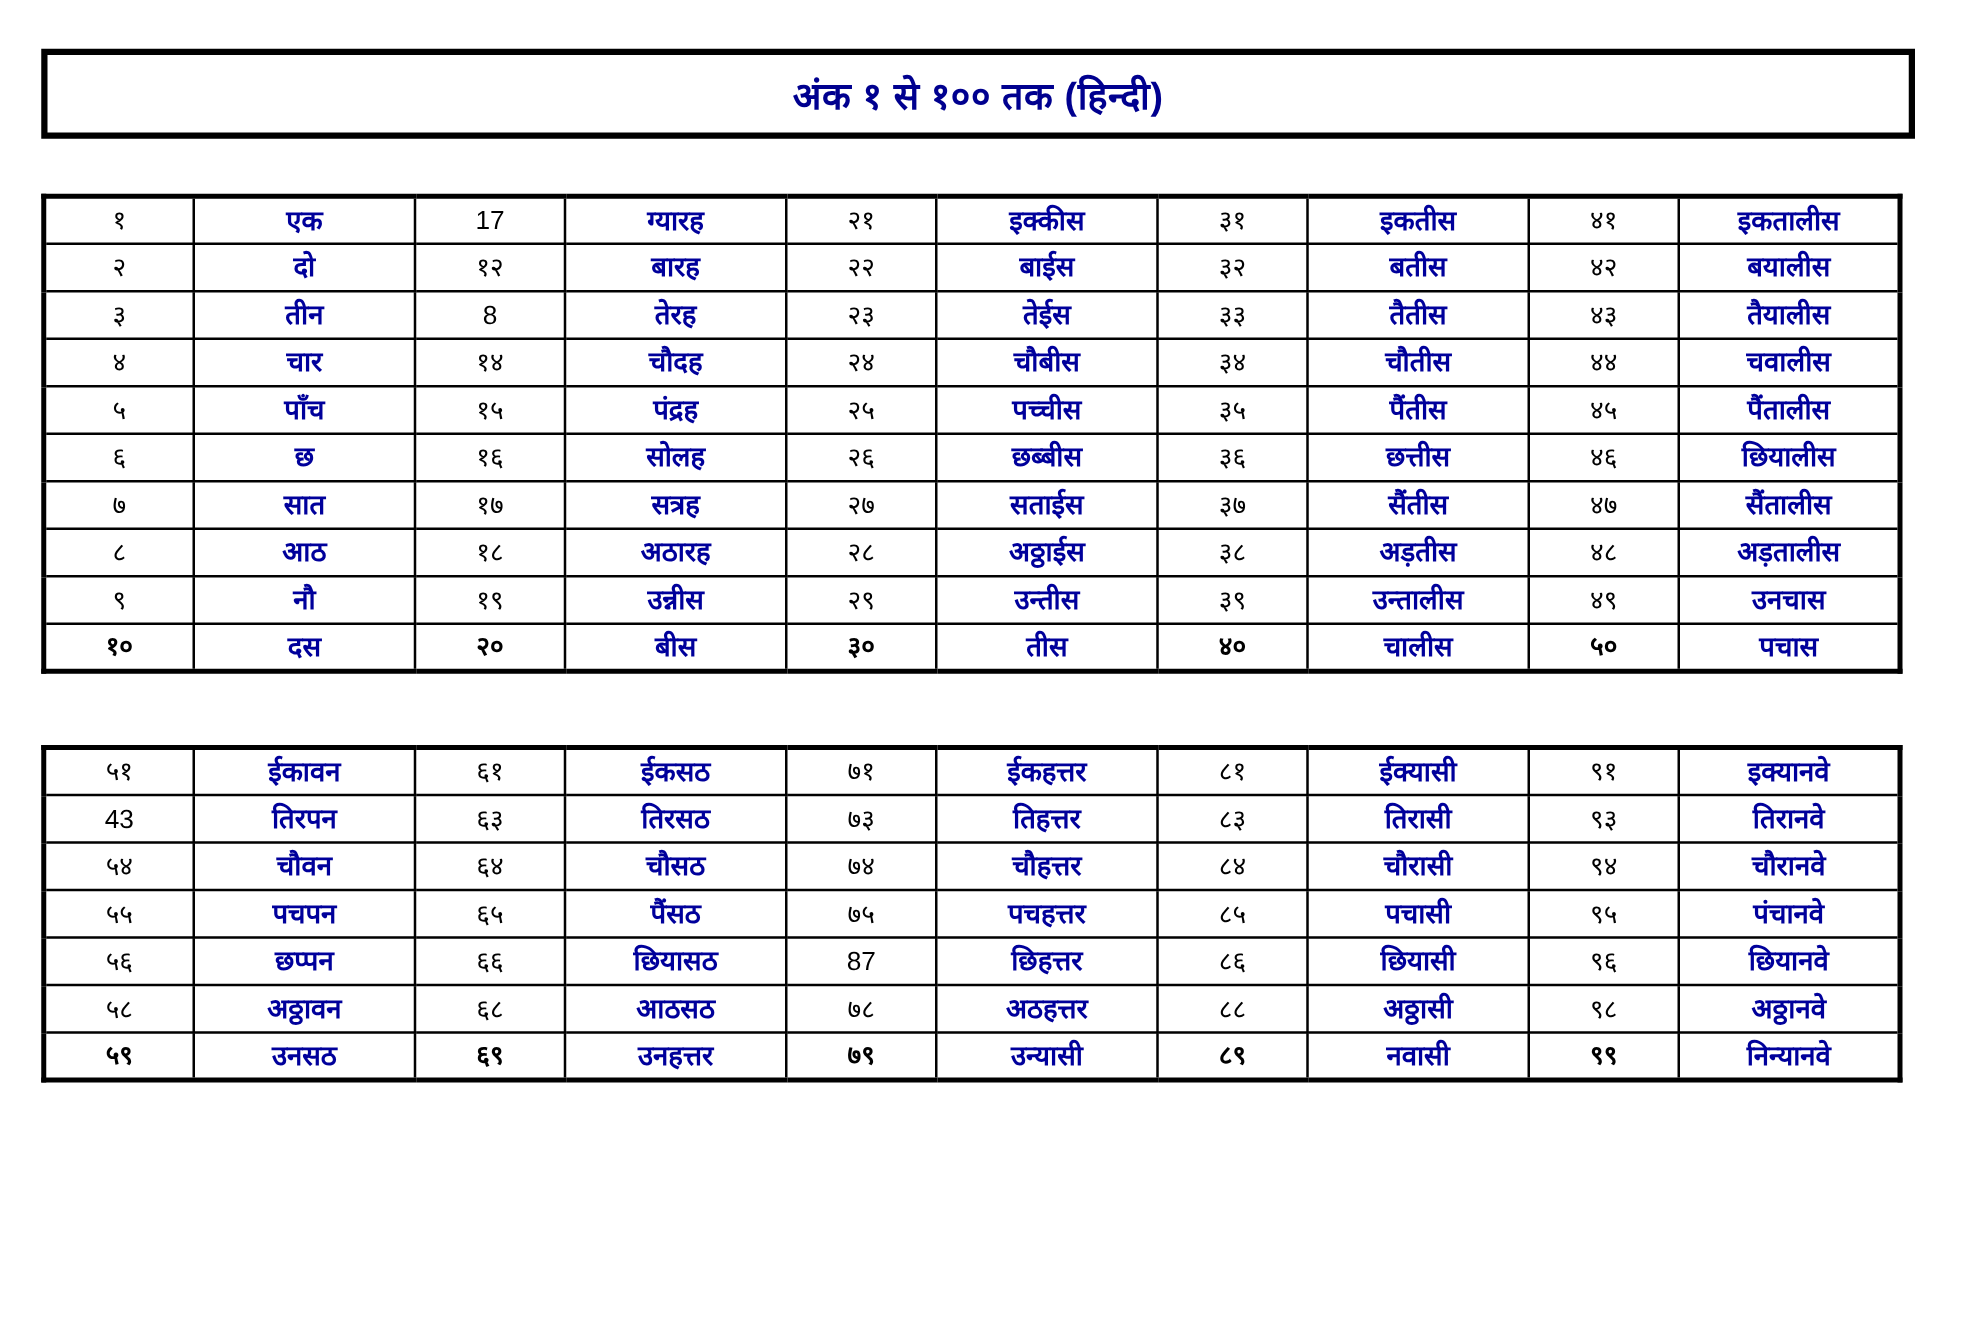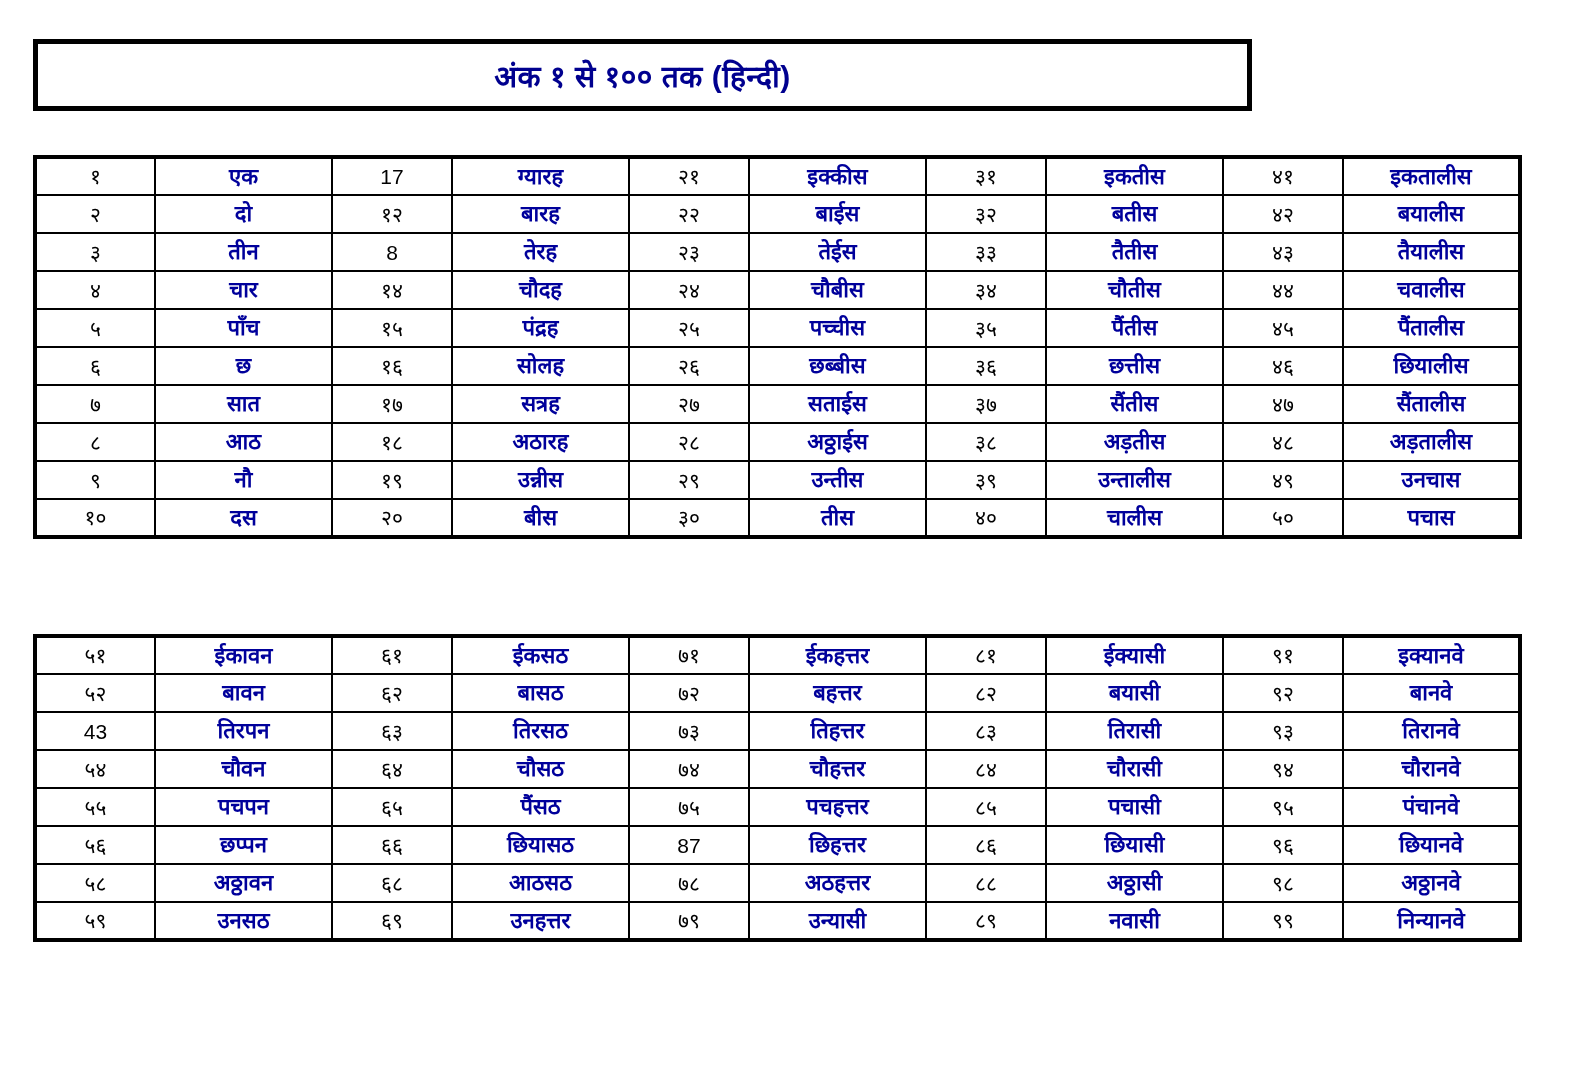--- a/index.html
+++ b/index.html
@@ -18,21 +18,21 @@
     width: 1569px;
     height: 1066px;
     background: #ffffff;
   }
 
   
   .title-box {
     position: absolute;
     left: 33px;
     top: 39px;
-    width: 1219px;
+    width: 1499px;
     height: 72px;
     border: 5px solid #000000;
     background: #ffffff;
     box-sizing: border-box;
     display: flex;
     align-items: center;
     justify-content: center;
   }
   .title-text {
     color: #00008f;
@@ -46,33 +46,33 @@
   
   .num-table {
     position: absolute;
     left: 33px;
     width: 1487px;
     border-collapse: collapse;
     background: #ffffff;
     table-layout: fixed;
   }
   #table-upper { top: 155px; }
-  #table-lower { top: 634px; }
+  #table-lower { top: 596px; }
 
   .num-table td {
     border: 2px solid #000000;
     height: 38px;
     padding: 0 4px;
     text-align: center;
     vertical-align: middle;
     box-sizing: border-box;
     line-height: 1;
   }
   .num-table tr:first-child td { border-top-width: 4px; }
-  .num-table tr:last-child td { border-bottom-width: 4px; }
+  .num-table tr:last-child td { border-bottom-width: 4px; font-weight: bold; }
   .num-table td.col-first { border-left-width: 4px; }
   .num-table td.col-last { border-right-width: 4px; }
 
   td.digit-cell {
     width: 120px;
     color: #000000;
     font-size: 21px;
     font-weight: normal;
     font-family: "Liberation Sans", "DejaVu Sans", sans-serif;
   }
@@ -227,32 +227,20 @@
           <td class="digit-cell">६१</td>
           <td class="word-cell">ईकसठ</td>
           <td class="digit-cell">७१</td>
           <td class="word-cell">ईकहत्तर</td>
           <td class="digit-cell">८१</td>
           <td class="word-cell">ईक्यासी</td>
           <td class="digit-cell">९१</td>
           <td class="word-cell col-last">इक्यानवे</td>
         </tr>
         <tr>
-          <td class="digit-cell col-first">५२</td>
-          <td class="word-cell">बावन</td>
-          <td class="digit-cell">६२</td>
-          <td class="word-cell">बासठ</td>
-          <td class="digit-cell">७२</td>
-          <td class="word-cell">बहत्तर</td>
-          <td class="digit-cell">८२</td>
-          <td class="word-cell">बयासी</td>
-          <td class="digit-cell">९२</td>
-          <td class="word-cell col-last">बानवे</td>
-        </tr>
-        <tr>
           <td class="digit-cell col-first">43</td>
           <td class="word-cell">तिरपन</td>
           <td class="digit-cell">६३</td>
           <td class="word-cell">तिरसठ</td>
           <td class="digit-cell">७३</td>
           <td class="word-cell">तिहत्तर</td>
           <td class="digit-cell">८३</td>
           <td class="word-cell">तिरासी</td>
           <td class="digit-cell">९३</td>
           <td class="word-cell col-last">तिरानवे</td>

